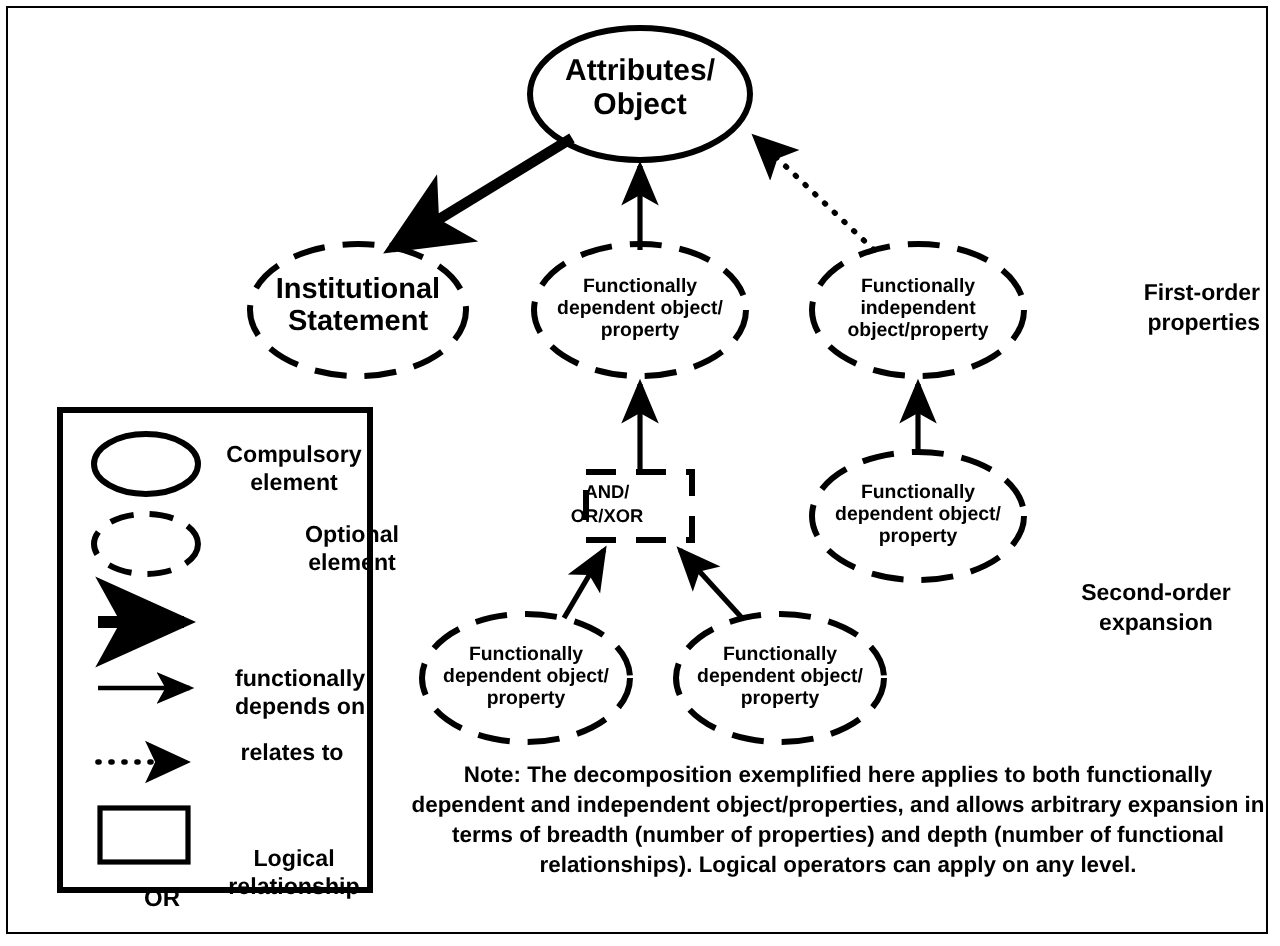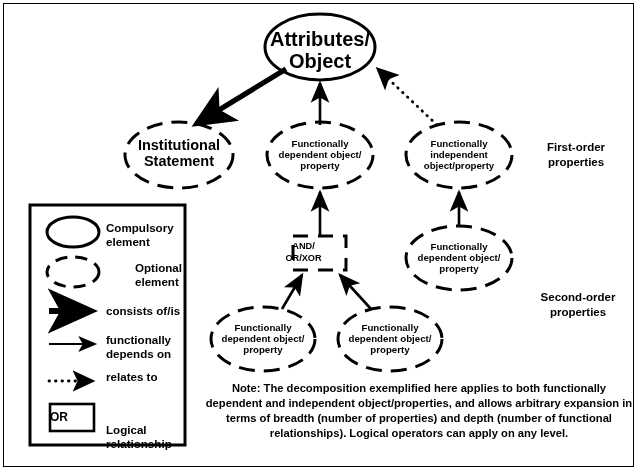--- a/index.html
+++ b/index.html
@@ -36,21 +36,21 @@
   .node-label {
     position: absolute;
     text-align: center;
     color: #000000;
     font-weight: bold;
     line-height: 1.12;
     white-space: pre-line;
     pointer-events: none;
   }
   .lbl-root {
-    font-size: 20px;
+    font-size: 15px;
   }
   .lbl-inst {
     font-size: 14.5px;
     text-align: center;
   }
   .lbl-ell {
     font-size: 9.7px;
   }
   .lbl-op {
     font-size: 9.2px;
@@ -76,29 +76,31 @@
     text-align: center;
     line-height: 1.33;
   }
   .legend-text {
     position: absolute;
     font-size: 11.6px;
     font-weight: bold;
     color: #000;
     line-height: 1.2;
     white-space: pre-line;
+    text-align: center;
   }
   .legend-or {
     position: absolute;
     font-size: 12px;
     font-weight: bold;
     color: #000;
-    text-align: left;
+    text-align: right;
     width: 40px;
     line-height: 22px;
+    margin-top: 32px;
   }
 </style>
 </head>
 <body>
 
 <div id="canvas">
 
   <div id="frame"></div>
 
   <svg class="layer" viewBox="0 0 640 473">
@@ -181,30 +183,29 @@
 property</div>
 
   <div class="node-label lbl-ell" style="left:211px; top:323px; width:104px;">Functionally
 dependent object/
 property</div>
 
   <div class="node-label lbl-ell" style="left:338px; top:323px; width:104px;">Functionally
 dependent object/
 property</div>
 
-  <div class="side-label" style="left:522px; top:140px; width:108px;">First-order
+  <div class="side-label" style="left:522px; top:140px; width:108px;text-align:right;">First-order
 properties</div>
   <div class="side-label" style="left:522px; top:290px; width:112px;">Second-order
-properties</div>
+expansion</div>
 
   <div class="legend-text" style="left:106px; top:221px; width:82px;">Compulsory
 element</div>
   <div class="legend-text" style="left:106px; top:261px; width:82px;margin-left:29px;">Optional
 element</div>
-  <div class="legend-text" style="left:106px; top:304px; width:88px;">consists of/is</div>
   <div class="legend-text" style="left:106px; top:333px; width:88px;">functionally
 depends on</div>
   <div class="legend-text" style="left:106px; top:370px; width:80px;">relates to</div>
   <div class="legend-text" style="left:106px; top:405px; width:82px;margin-top:18px;">Logical
 relationship</div>
   <div class="legend-or" style="left:50px; top:406px;">OR</div>
 
   <div class="note">Note: The decomposition exemplified here applies to both functionally dependent and independent object/properties, and allows arbitrary expansion in terms of breadth (number of properties) and depth (number of functional relationships). Logical operators can apply on any level.</div>
 
 </div>

